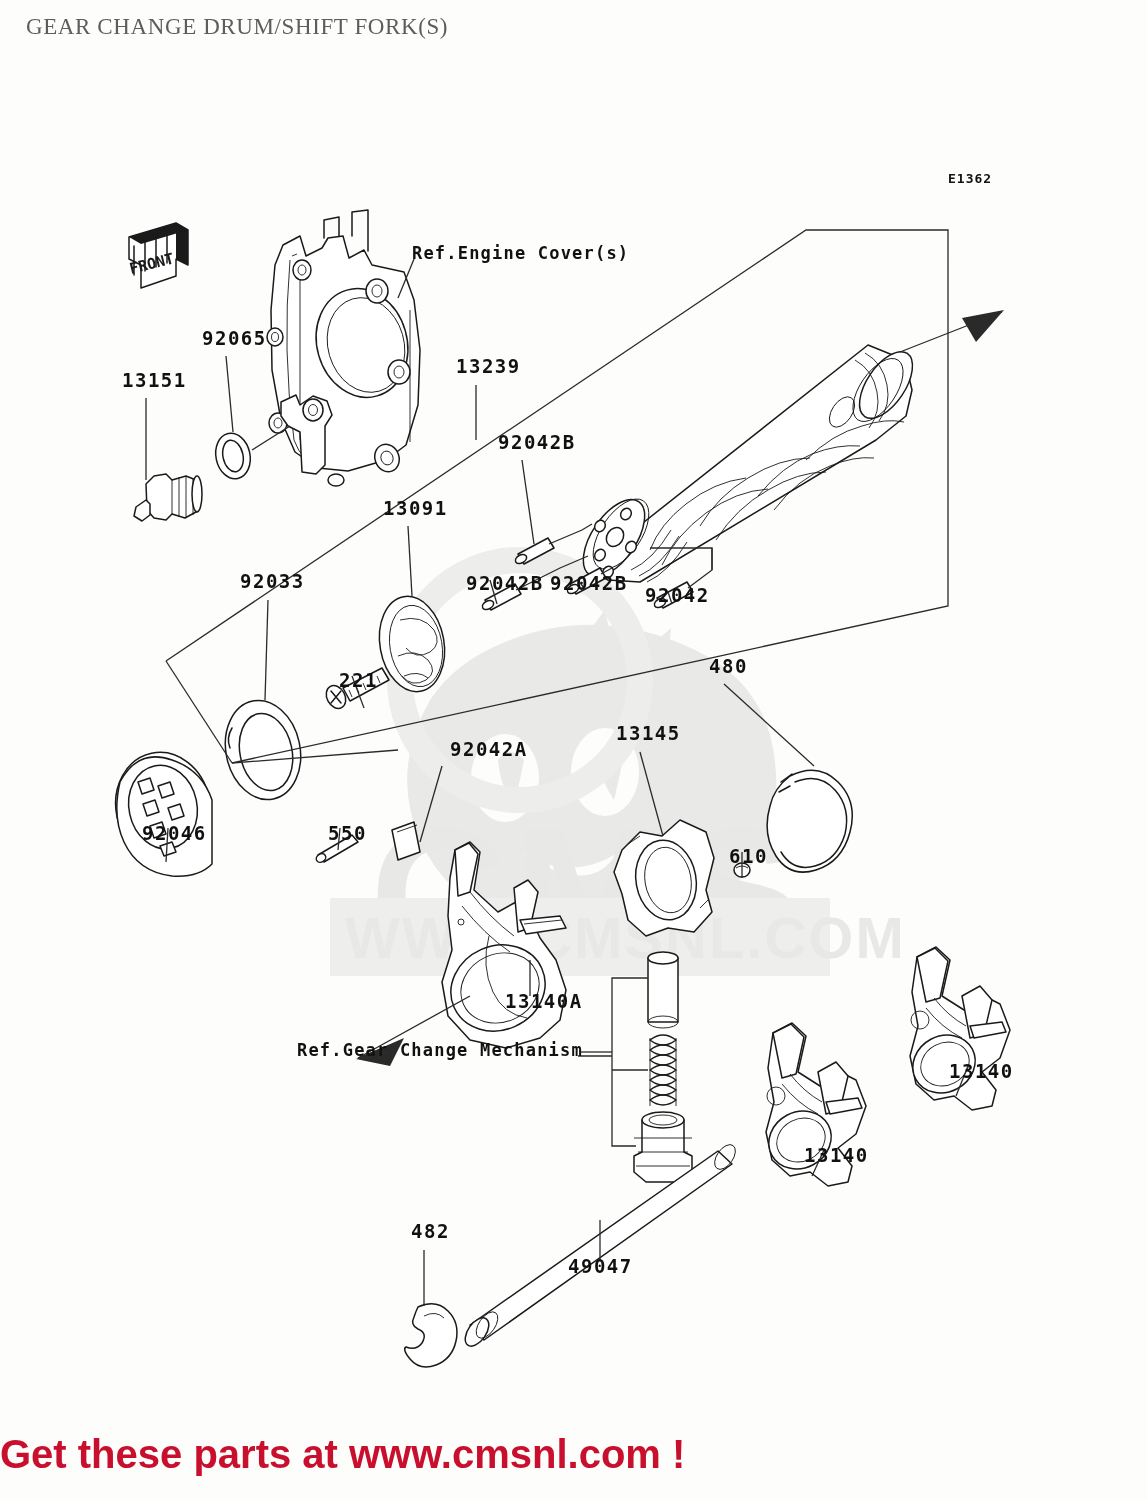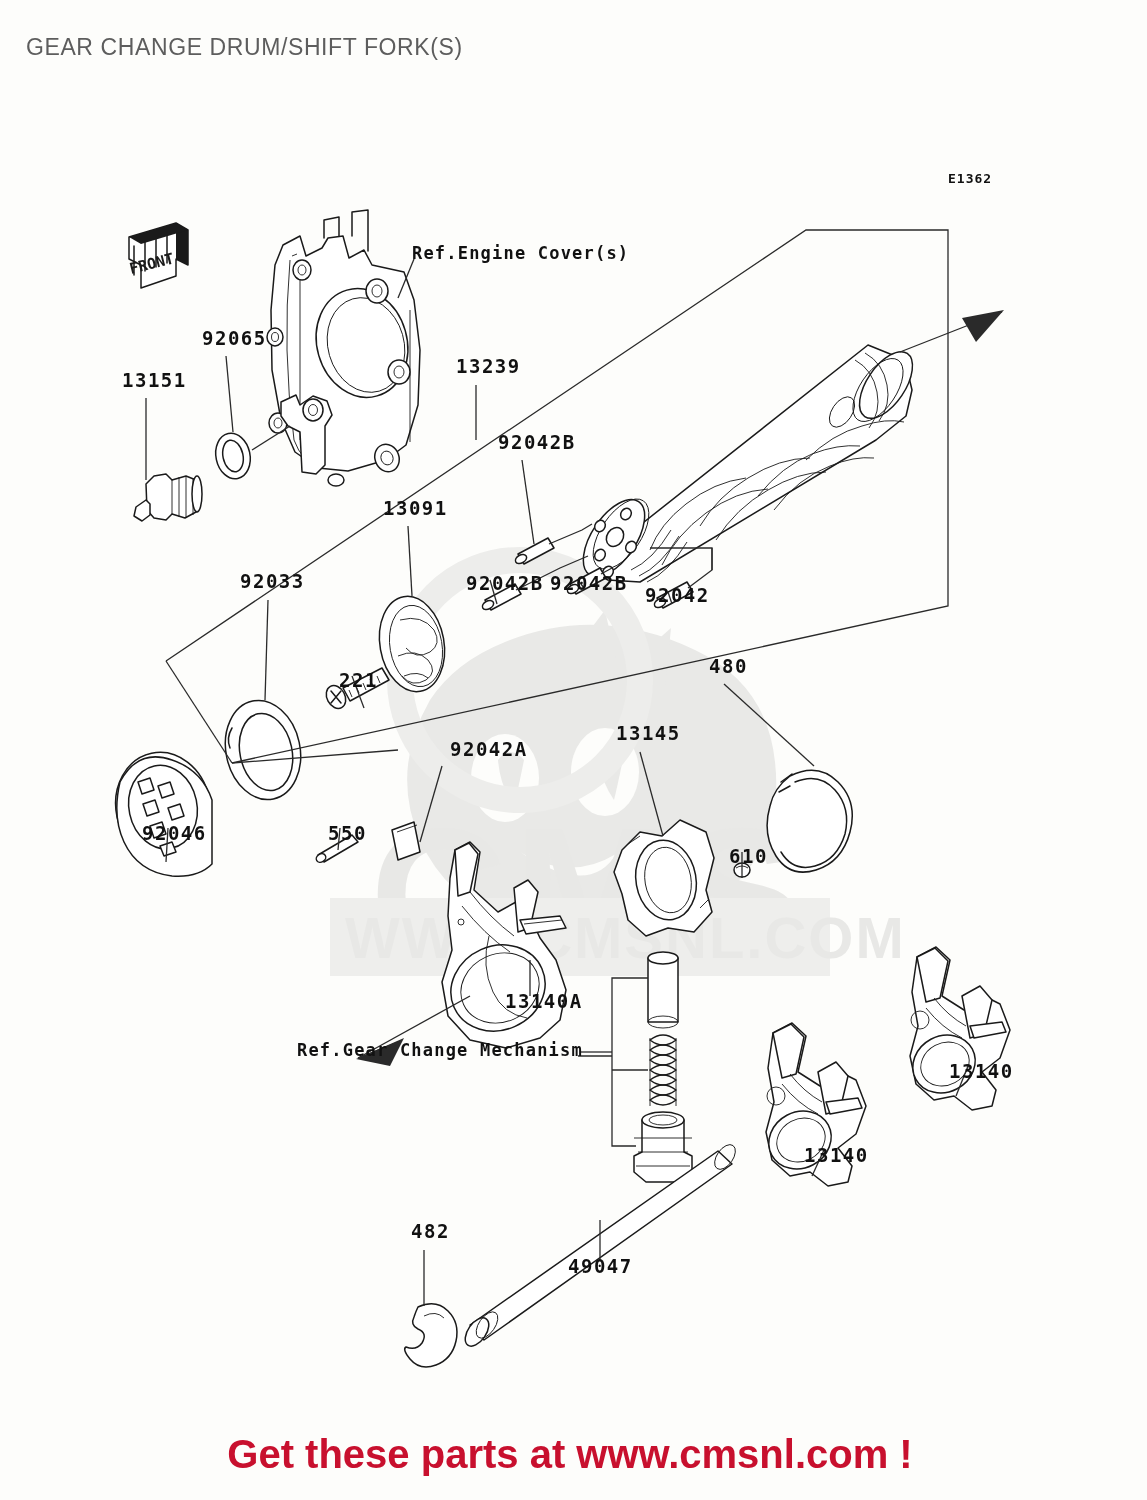--- a/index.html
+++ b/index.html
@@ -7,33 +7,33 @@
   body{
     width:1147px;height:1500px;
     background:#fdfdfb;
     font-family:"Liberation Sans",sans-serif;
     overflow:hidden;position:relative;
   }
   #page{position:relative;width:1147px;height:1500px;}
 
   
   .page-title{
-    position:absolute;left:26px;top:34px;
+    position:absolute;left:26px;top:14px;
     font-size:23px;letter-spacing:.6px;color:#5d5d5d;
-    font-family:Liberation Sans, sans-serif;
+    font-family:Liberation Serif, serif;
     white-space:nowrap;
   }
 
   
   #diagram{position:absolute;left:0;top:60px;width:1147px;height:1340px;}
   #wm,#art{position:absolute;left:0;top:0;width:1147px;height:1340px;}
 
   
   .footer{
-    position:absolute;left:0;top:1432px;width:1140px;text-align:center;
+    position:absolute;left:0;top:1432px;width:1140px;text-align:left;
     color:#c8102e;font-size:40px;font-weight:bold;
     font-family:"Liberation Sans",sans-serif;
     white-space:nowrap;
   }
 
   
   text.callout{
     font-family:"DejaVu Sans Mono","Liberation Mono",monospace;
     font-weight:bold;font-size:19px;fill:#111;letter-spacing:1.5px;
   }

